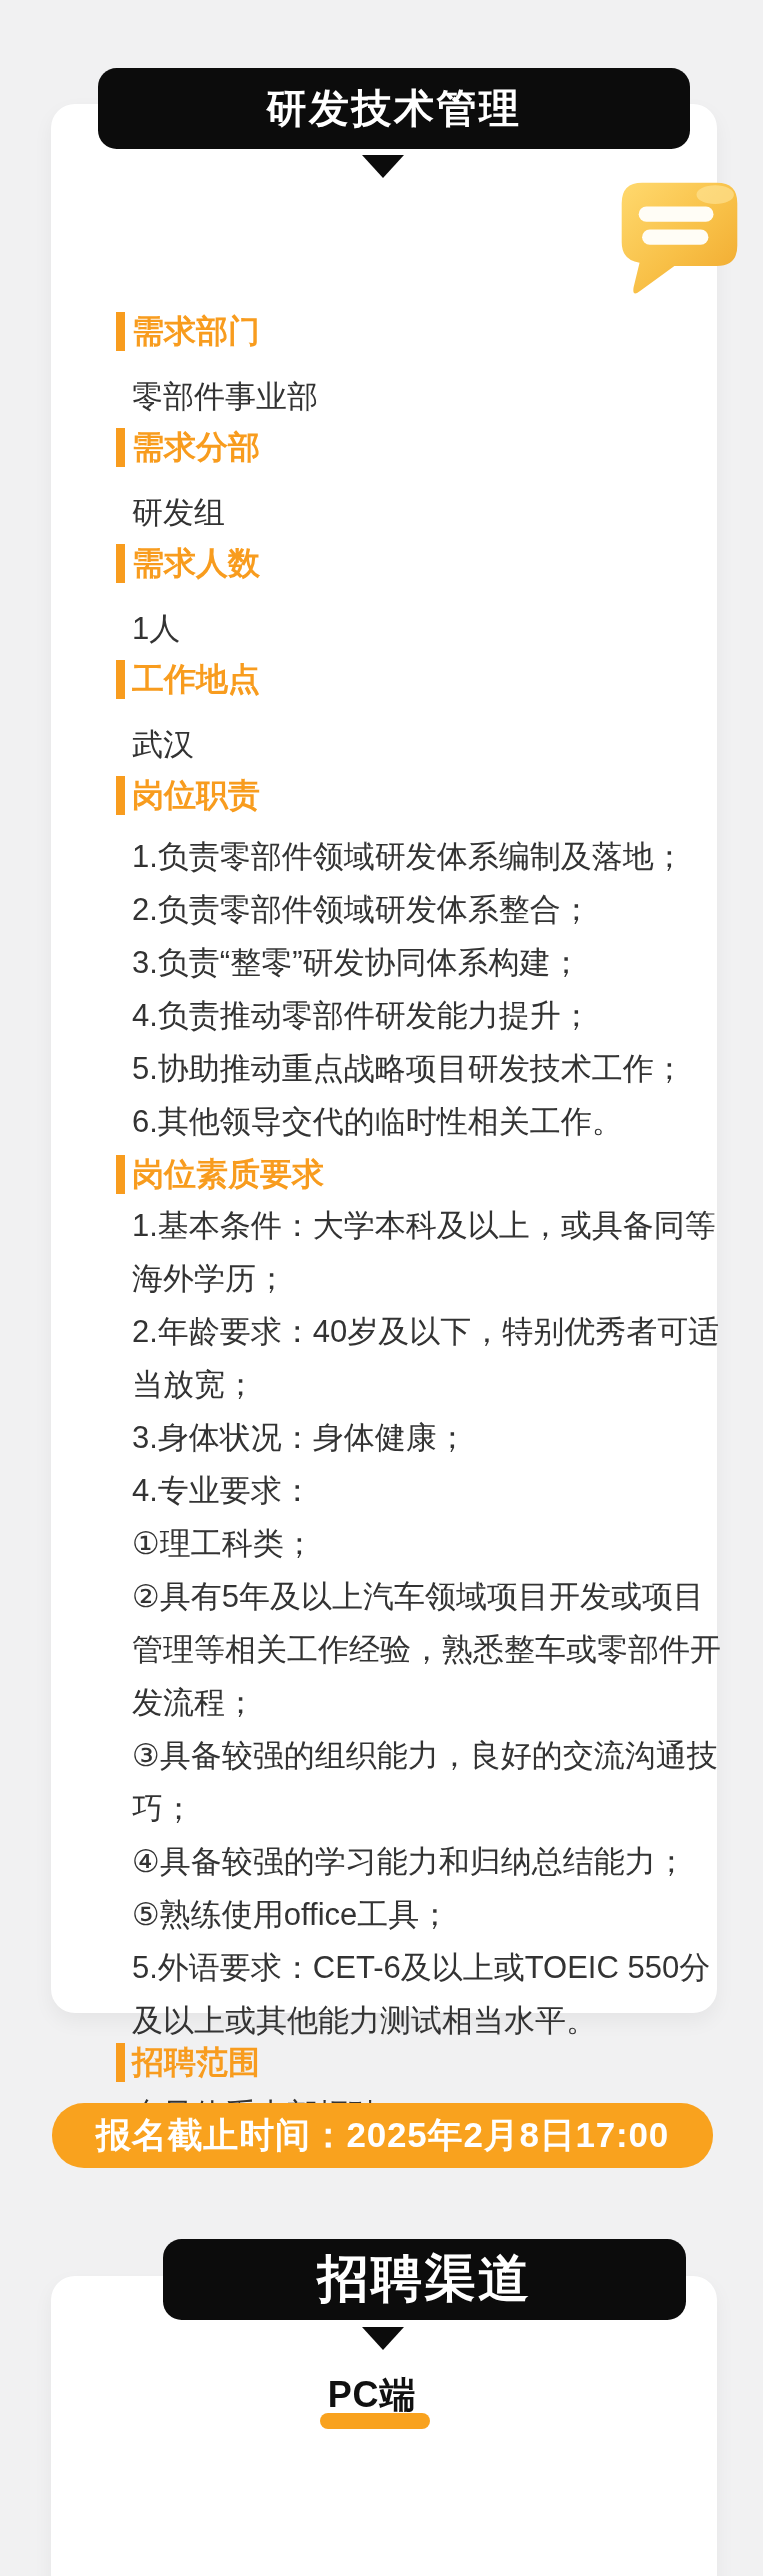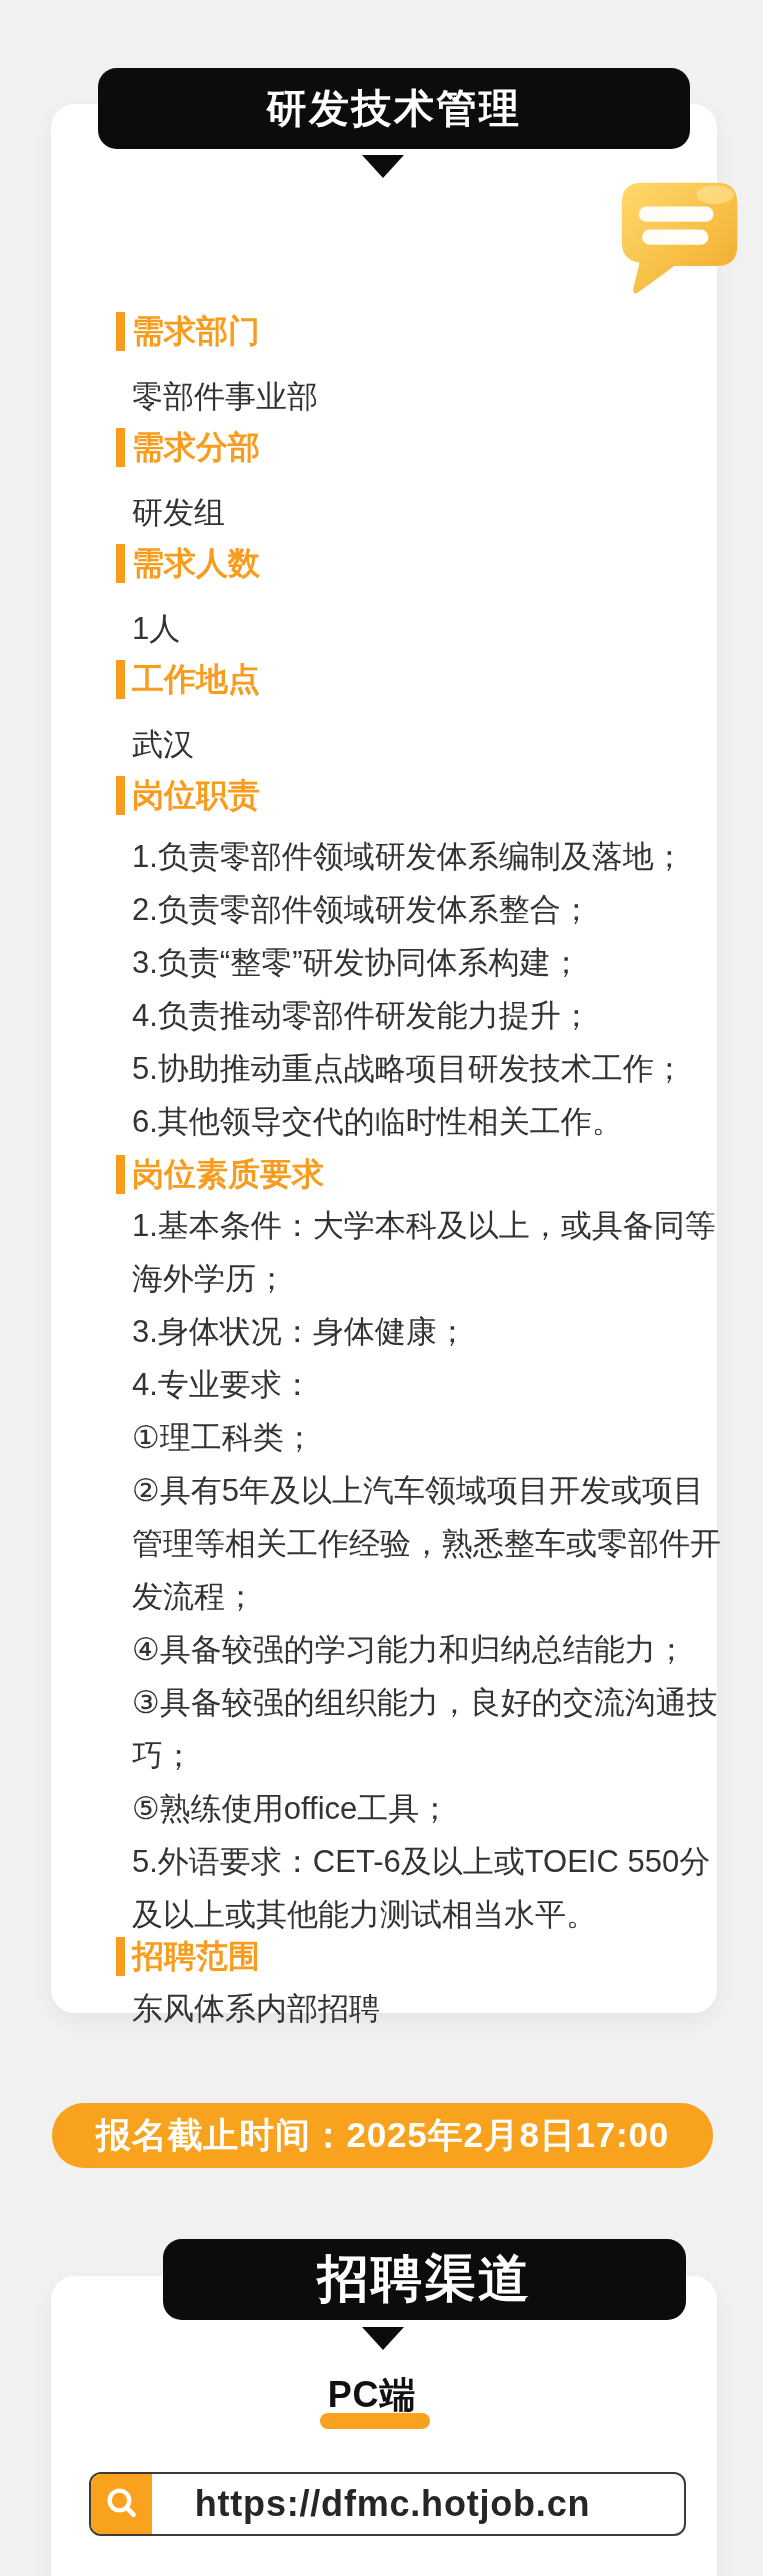--- a/index.html
+++ b/index.html
@@ -95,26 +95,27 @@
         <div>5.协助推动重点战略项目研发技术工作；</div>
         <div>6.其他领导交代的临时性相关工作。</div>
       </div>
 
       <div class="label-row req-label">
         <div class="label-bar"></div>
         <div class="label-text">岗位素质要求</div>
       </div>
       <div class="list">
         <div>1.基本条件：大学本科及以上，或具备同等海外学历；</div>
+        <div>2.年龄要求：40岁及以下，特别优秀者可适当放宽；</div>
         <div>3.身体状况：身体健康；</div>
         <div>4.专业要求：</div>
         <div>①理工科类；</div>
         <div>②具有5年及以上汽车领域项目开发或项目管理等相关工作经验，熟悉整车或零部件开发流程；</div>
+        <div>③具备较强的组织能力，良好的交流沟通技巧；</div>
         <div>④具备较强的学习能力和归纳总结能力；</div>
-        <div>③具备较强的组织能力，良好的交流沟通技巧；</div>
         <div>⑤熟练使用office工具；</div>
         <div>5.外语要求：CET-6及以上或TOEIC 550分及以上或其他能力测试相当水平。</div>
       </div>
 
       <div class="label-row scope-label">
         <div class="label-bar"></div>
         <div class="label-text">招聘范围</div>
       </div>
       <div class="field-value scope-value">东风体系内部招聘</div>
 
@@ -149,24 +150,15 @@
   <div class="banner banner2">
     <span>招聘渠道</span>
   </div>
   <div class="tri tri2"></div>
 
   <div class="pc-wrap">
     <span class="pc-label">PC端</span>
     <span class="pc-underline"></span>
   </div>
 
-  <div class="url-bar">
-    <div class="url-orange">
-      <svg width="36" height="36" viewBox="0 0 42 42">
-        <circle cx="18" cy="17" r="11.5" fill="none" stroke="#ffffff" stroke-width="5"></circle>
-        <line x1="26.5" y1="25.5" x2="34.5" y2="33.5" stroke="#ffffff" stroke-width="5.5" stroke-linecap="round"></line>
-      </svg>
-    </div>
-    <div class="url-text">https://dfmc.hotjob.cn</div>
-  </div>
 
 </div>
 
 
 </body></html>

